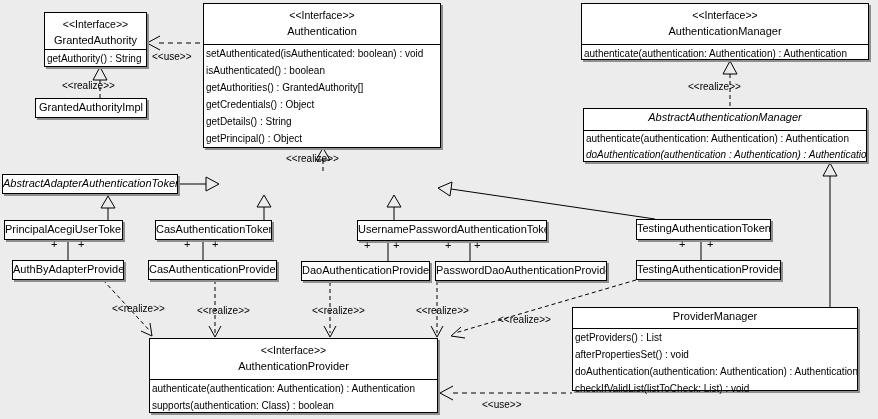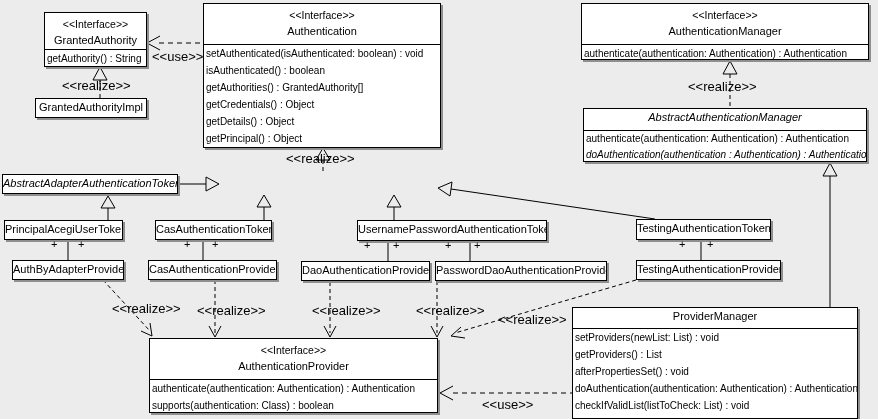--- a/index.html
+++ b/index.html
@@ -31,21 +31,21 @@
     font-size:10px;line-height:17px;height:17px;
     white-space:nowrap;overflow:hidden;
     padding:0 2px;text-align:left;
   }
   .m.it{font-style:italic;}
   .tight .m{line-height:16px;height:16px;}
   .hdr2{height:40px;box-sizing:border-box;}
   .hdr1{height:21px;line-height:21px;}
   .lbl{
     position:absolute;z-index:2;
-    font-size:13px;line-height:12px;white-space:nowrap;
+    font-size:10px;line-height:12px;white-space:nowrap;
   }
   .plus{font-size:11px;}
 </style>
 </head>
 <body>
 
 <div id="canvas">
 
   <svg class="wires" width="878" height="419" viewBox="0 0 878 419">
 
@@ -143,21 +143,21 @@
   <div class="cls" style="left:203px;top:3px;width:238px;height:145px;">
     <div class="hdr hdr2">
       <div class="stereo">&lt;&lt;Interface&gt;&gt;</div>
       <div class="name">Authentication</div>
     </div>
     <div class="methods">
       <div class="m">setAuthenticated(isAuthenticated: boolean) : void</div>
       <div class="m">isAuthenticated() : boolean</div>
       <div class="m">getAuthorities() : GrantedAuthority[]</div>
       <div class="m">getCredentials() : Object</div>
-      <div class="m">getDetails() : Object</div>
+      <div class="m">getDetails() : String</div>
       <div class="m">getPrincipal() : Object</div>
     </div>
   </div>
 
   <div class="cls" style="left:581px;top:3px;width:288px;height:57px;">
     <div class="hdr hdr2">
       <div class="stereo">&lt;&lt;Interface&gt;&gt;</div>
       <div class="name">AuthenticationManager</div>
     </div>
     <div class="methods">
@@ -220,26 +220,25 @@
     <div class="hdr hdr2">
       <div class="stereo">&lt;&lt;Interface&gt;&gt;</div>
       <div class="name">AuthenticationProvider</div>
     </div>
     <div class="methods">
       <div class="m">authenticate(authentication: Authentication) : Authentication</div>
       <div class="m">supports(authentication: Class) : boolean</div>
     </div>
   </div>
 
-  <div class="cls" style="left:572px;top:307px;width:286px;height:112px;">
+  <div class="cls" style="left:572px;top:307px;width:286px;height:84px;">
     <div class="hdr hdr1" style="height:20px;line-height:20px;">
       <div class="name">ProviderManager</div>
     </div>
     <div class="methods">
-      <div class="m">setProviders(newList: List) : void</div>
       <div class="m">getProviders() : List</div>
       <div class="m">afterPropertiesSet() : void</div>
       <div class="m">doAuthentication(authentication: Authentication) : Authentication</div>
       <div class="m">checkIfValidList(listToCheck: List) : void</div>
     </div>
   </div>
 
   <span class="lbl" style="left:152px;top:51px;">&lt;&lt;use&gt;&gt;</span>
   <span class="lbl" style="left:62px;top:80px;">&lt;&lt;realize&gt;&gt;</span>
   <span class="lbl" style="left:286px;top:153px;">&lt;&lt;realize&gt;&gt;</span>

